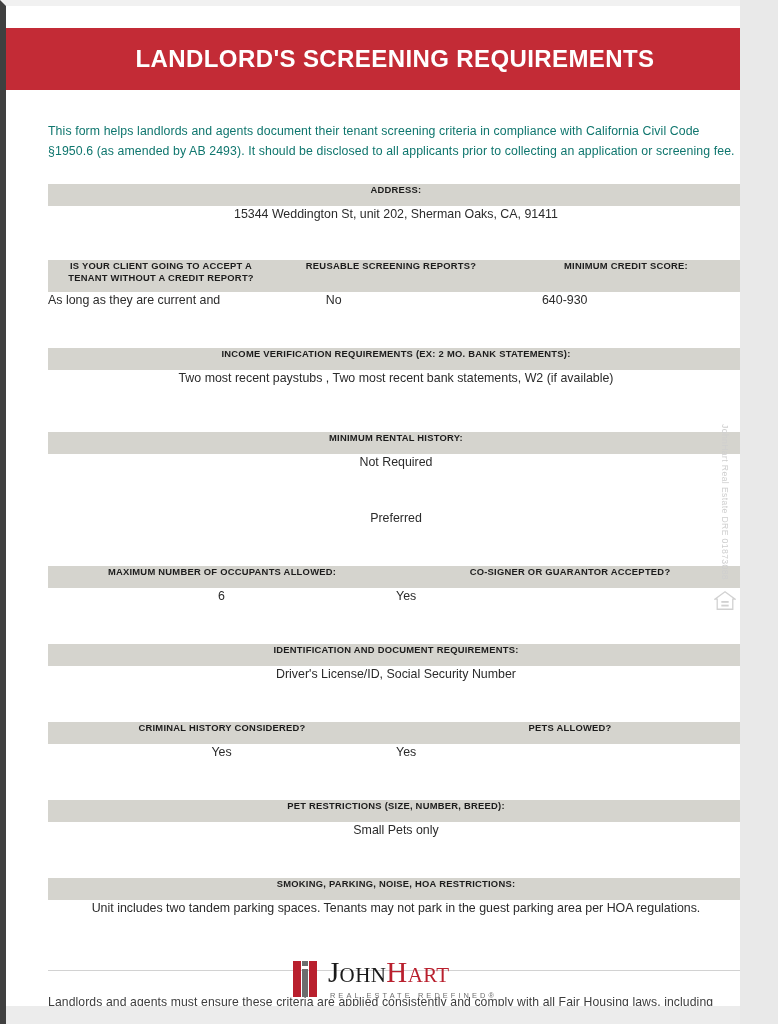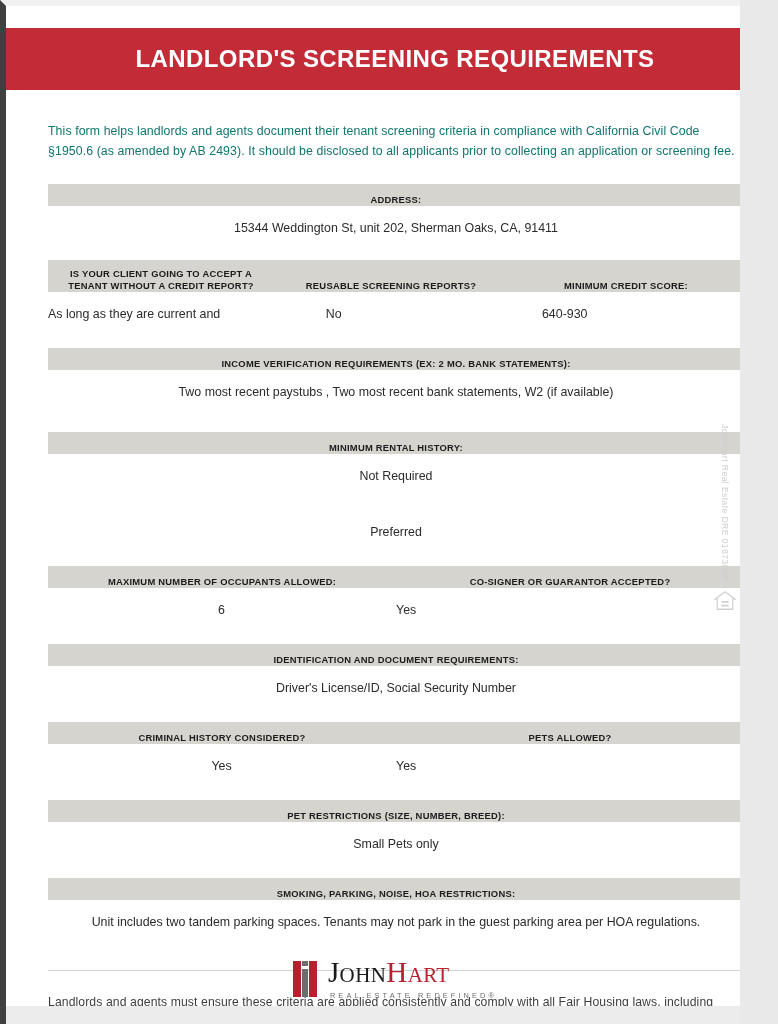--- a/index.html
+++ b/index.html
@@ -62,21 +62,21 @@
 
   .form-table {
     margin: 22px 40px 0 42px;
     width: 696px;
   }
 
   .label-bar {
     background: #d5d4ce;
     height: 22px;
     display: flex;
-    align-items: flex-end;
+    align-items: flex-start;
     justify-content: center;
   }
   .label-bar .cell-label {
     font-size: 9.4px;
     font-weight: bold;
     letter-spacing: 0.25px;
     color: #1c1c1c;
     text-align: center;
     line-height: 1.28;
     padding: 0 6px;
@@ -86,21 +86,20 @@
   .value-row {
     height: 48px;
     display: flex;
     align-items: flex-start;
     background: #ffffff;
   }
   .value-row .cell-value {
     font-size: 12.4px;
     color: #2b2b2b;
     text-align: center;
-    padding-top: 14px;
     line-height: 1.3;
   }
   .value-row.short { height: 42px; }
 
   
   .row-3 { display: flex; }
   .row-3 > .seg-a { width: 234px; }
   .row-3 > .seg-b { width: 226px; }
   .row-3 > .seg-c { width: 236px; }
 

